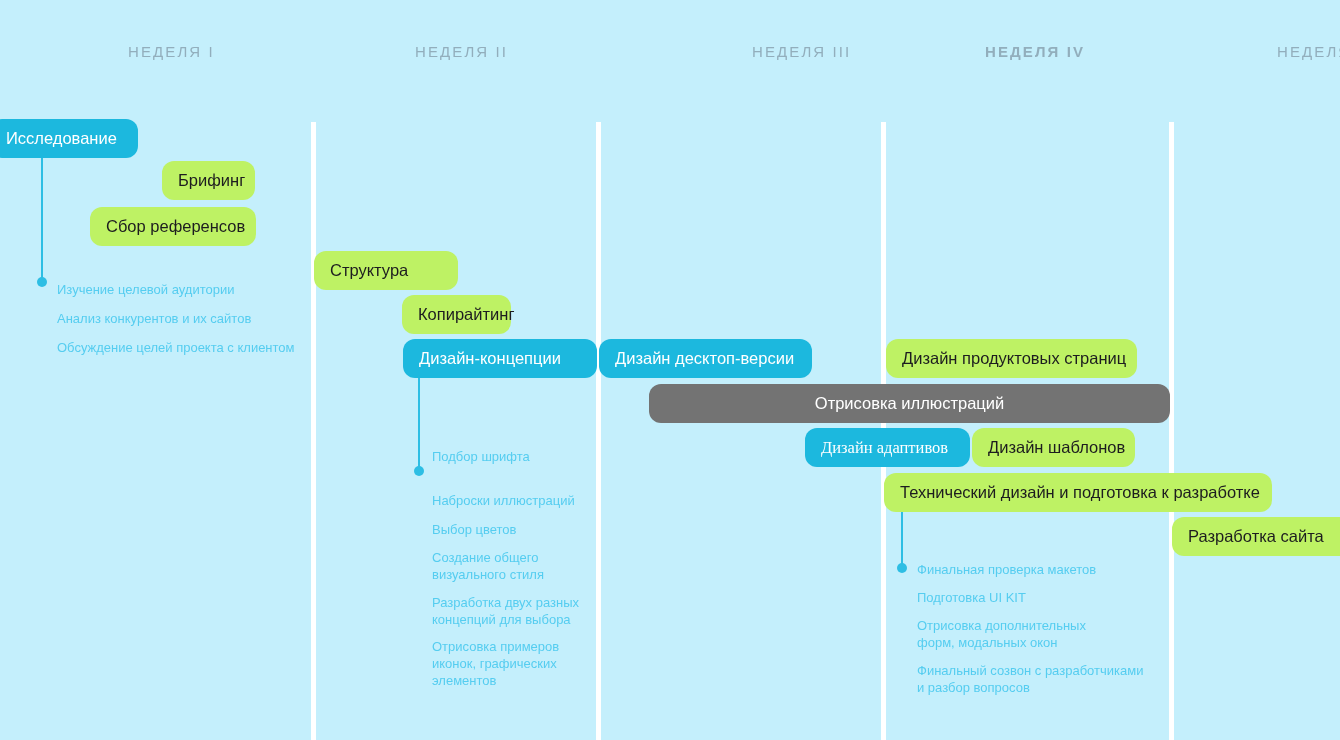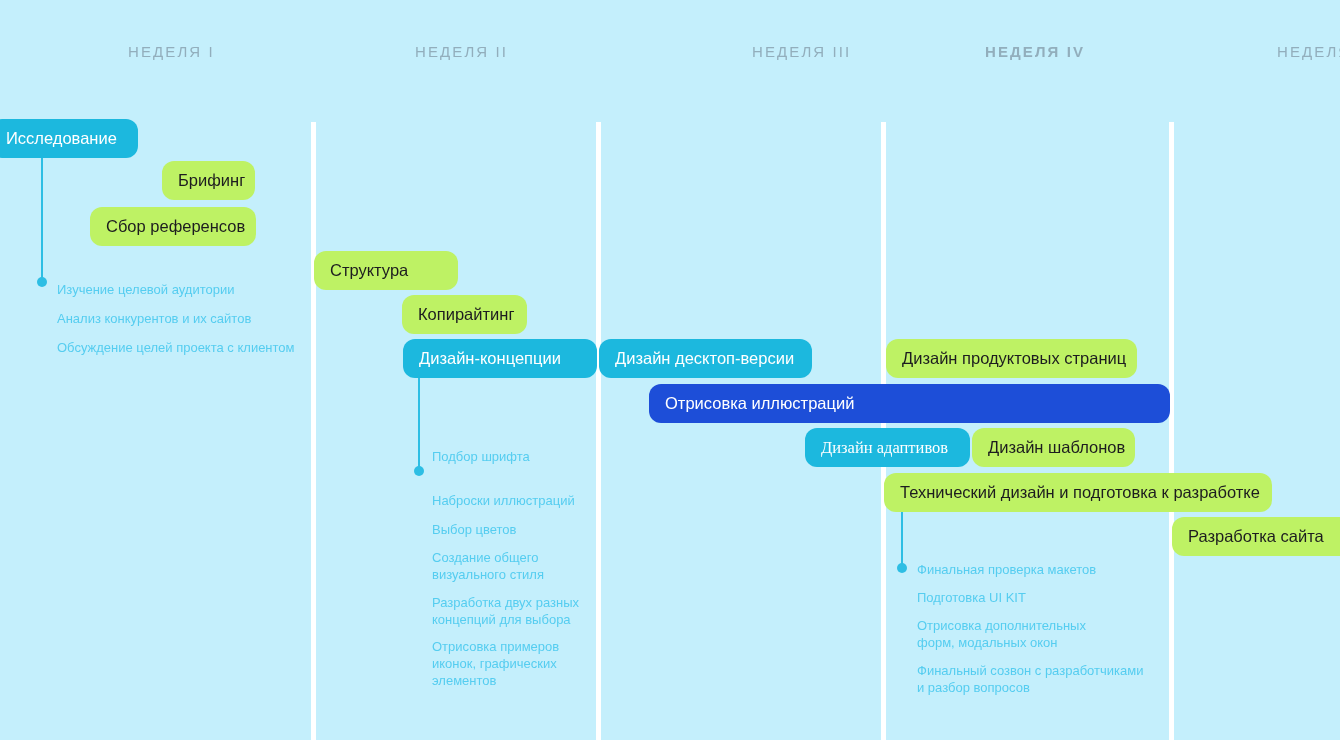--- a/index.html
+++ b/index.html
@@ -55,22 +55,23 @@
   }
   .card.white {
     background: #bef264;
     color: #1D1D1F;
   }
   .card.cyan {
     background: #1CB8DE;
     color: #FFFFFF;
   }
   .card.dark {
-    background: #1d4ed8;
+    background: #737373;
     color: #FFFFFF;
+    text-align: center;
   }
 
   
   .connector-line {
     position: absolute;
     width: 2px;
     background: #2DBEE4;
   }
   .connector-dot {
     position: absolute;
@@ -140,21 +141,21 @@
       <div class="subitem" style="left: 917px; top: 617px;">Отрисовка дополнительных
 форм, модальных окон</div>
       <div class="subitem" style="left: 917px; top: 662px;">Финальный созвон с разработчиками
 и разбор вопросов</div>
     </div>
   <div id="cards-layer">
       <div class="card cyan" style="left: -10px; top: 119px; width: 148px;">Исследование</div>
       <div class="card white" style="left: 162px; top: 161px; width: 93px;">Брифинг</div>
       <div class="card white" style="left: 90px; top: 207px; width: 166px;">Сбор референсов</div>
       <div class="card white" style="left: 314px; top: 251px; width: 144px;">Структура</div>
-      <div class="card white" style="left: 402px; top: 295px; width: 125px;">Копирайтинг</div>
+      <div class="card white" style="left: 402px; top: 295px; width: 109px;">Копирайтинг</div>
       <div class="card cyan" style="left: 403px; top: 339px; width: 194px;">Дизайн-концепции</div>
       <div class="card cyan" style="left: 599px; top: 339px; width: 213px;">Дизайн десктоп-версии</div>
       <div class="card white" style="left: 886px; top: 339px; width: 251px;">Дизайн продуктовых страниц</div>
       <div class="card dark" style="left: 649px; top: 384px; width: 521px;">Отрисовка иллюстраций</div>
       <div class="card cyan" style="left: 805px; top: 428px; width: 165px; font-family: Liberation Serif, serif;">Дизайн адаптивов</div>
       <div class="card white" style="left: 972px; top: 428px; width: 163px;">Дизайн шаблонов</div>
       <div class="card white" style="left: 884px; top: 473px; width: 388px;">Технический дизайн и подготовка к разработке</div>
       <div class="card white" style="left: 1172px; top: 517px; width: 190px;">Разработка сайта</div>
     </div>
 </div>

